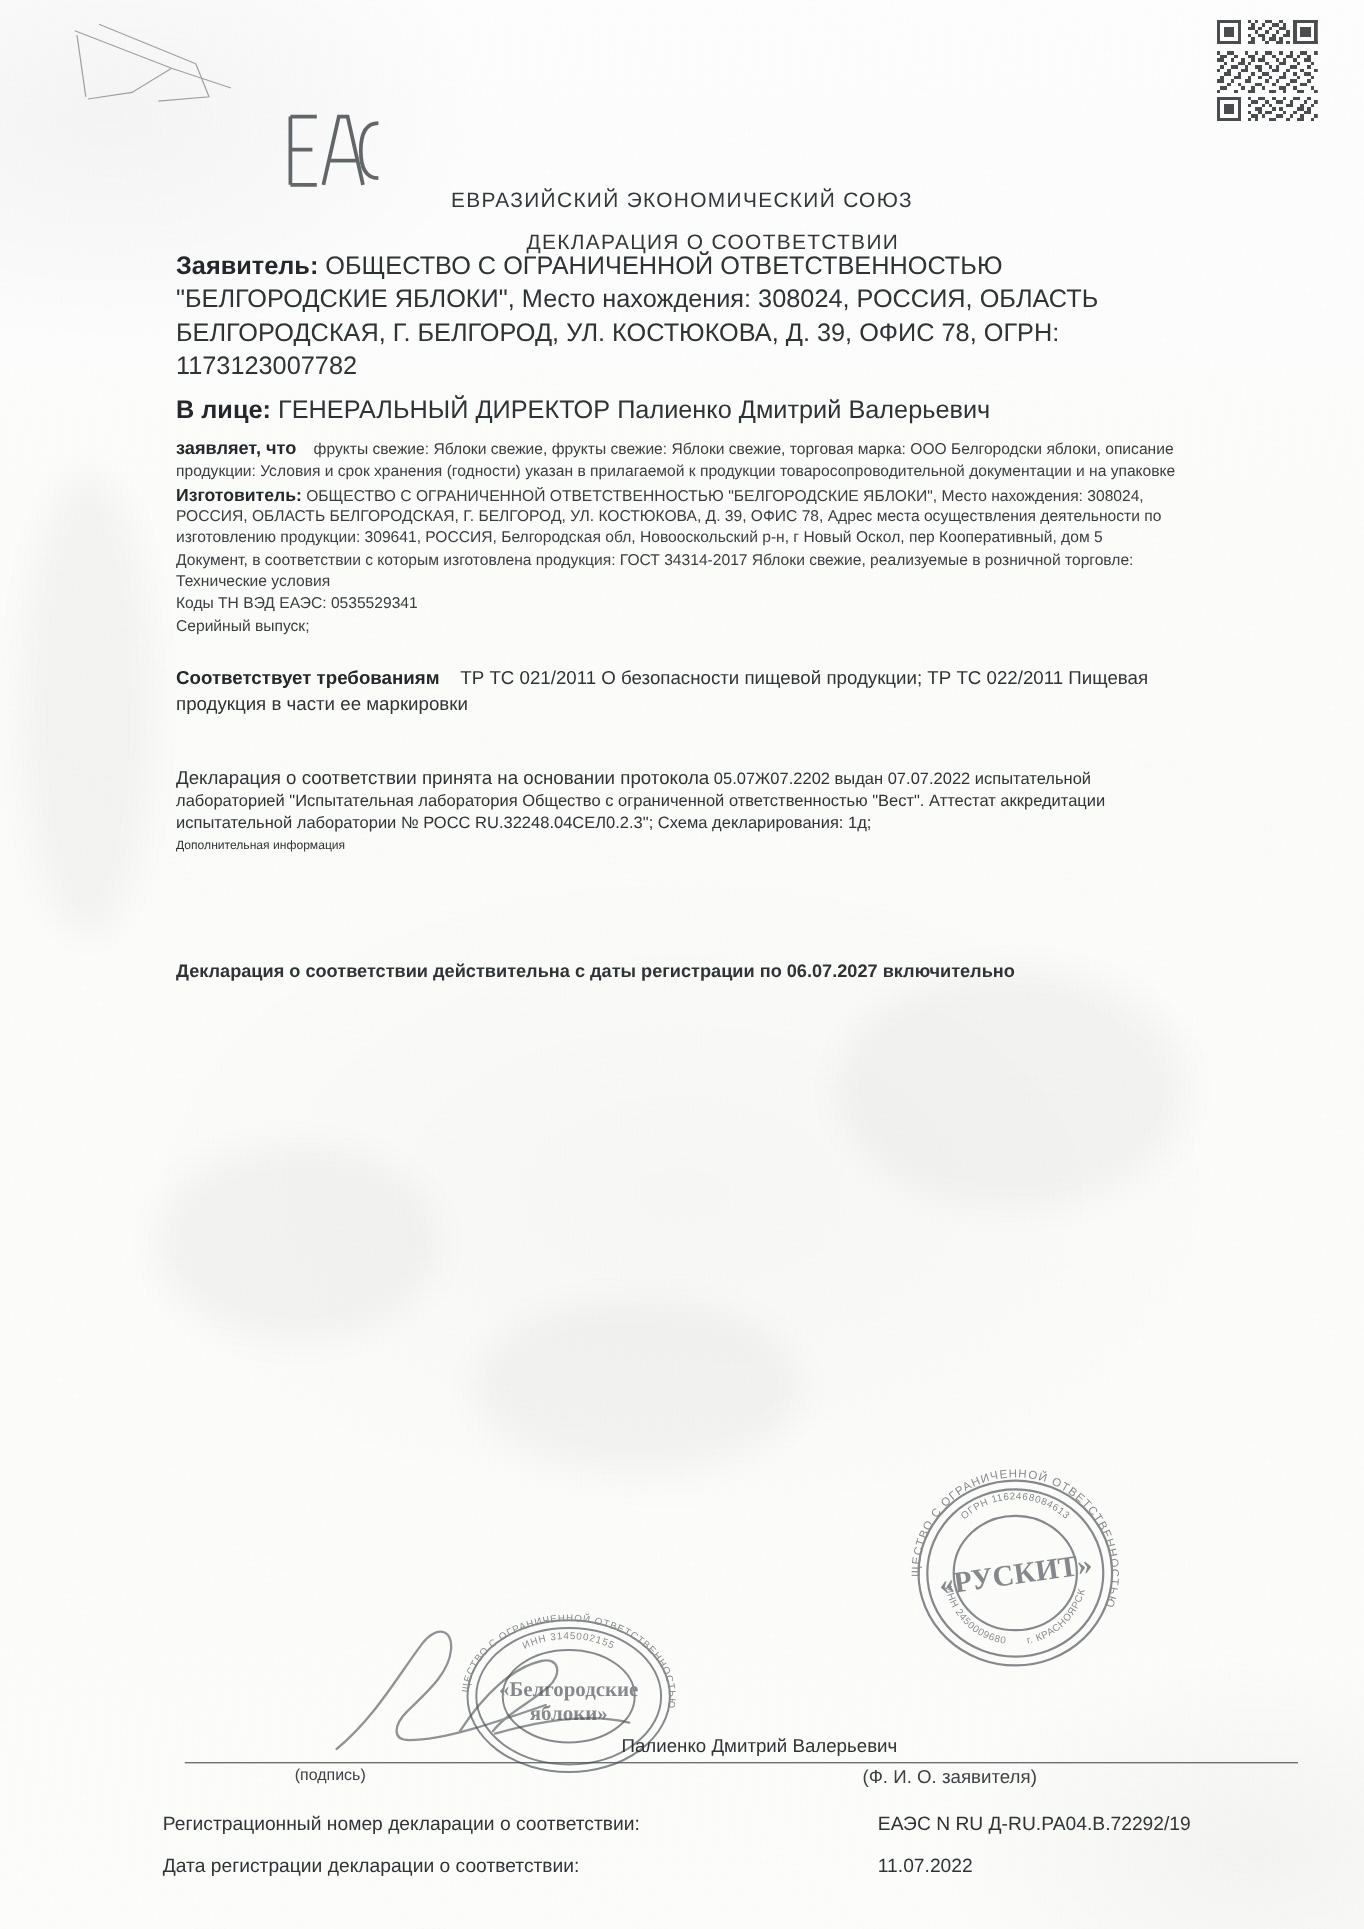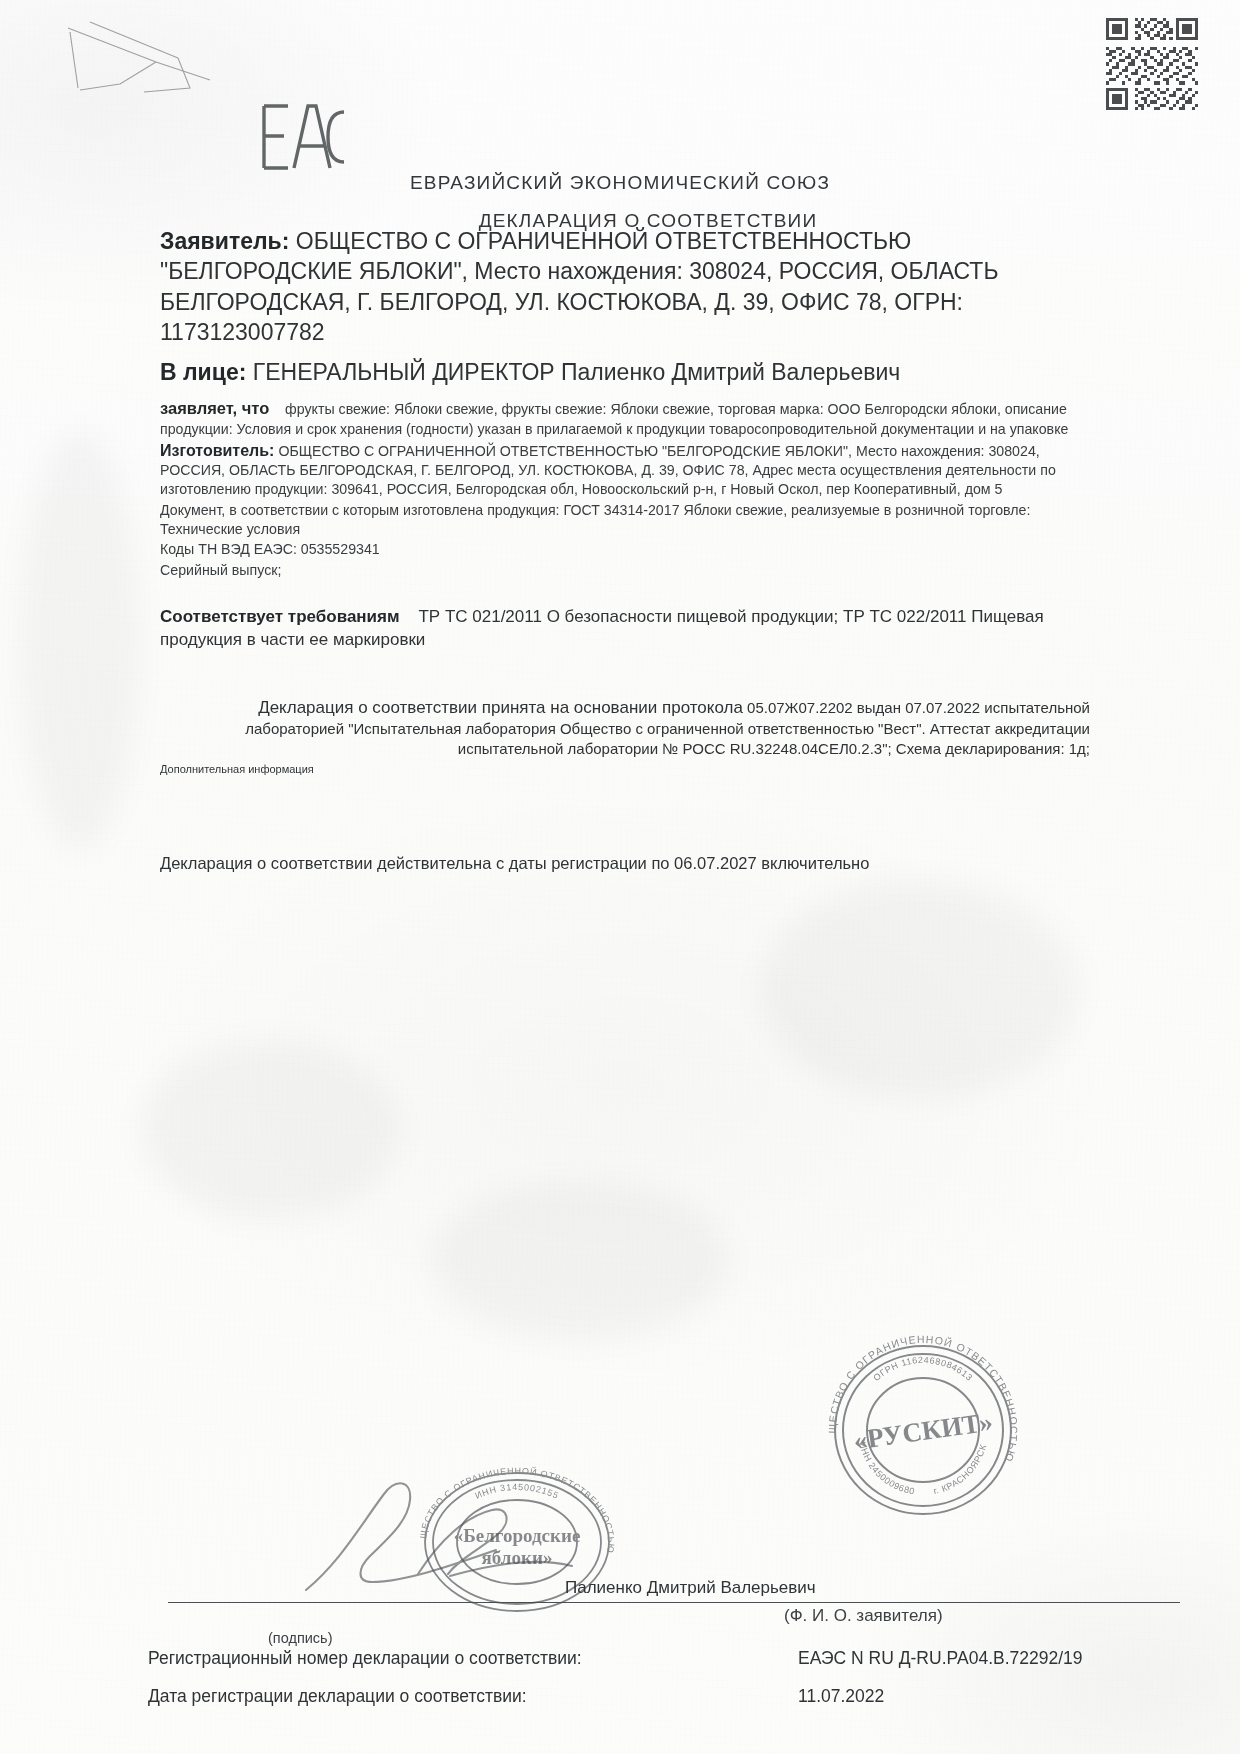--- a/index.html
+++ b/index.html
@@ -105,31 +105,31 @@
 
   .req-line {
     font-size: 17px;
     line-height: 1.35;
     margin-top: 26px;
   }
   .proto-block {
     margin-top: 44px;
     font-size: 15px;
     line-height: 1.36;
-    text-align: right;
   }
   .proto-head { font-size: 17px; }
   .addinfo {
     margin-top: 2px;
     font-size: 11px;
   }
   .valid-block {
-    margin-top: 76px;
+    margin-top: 96px;
     font-size: 16.5px;
     line-height: 1.4;
+    font-weight: bold;
   }
 
   
   .stamp {
     position: absolute;
     border-radius: 50%;
     opacity: .62;
   }
   .stamp-ruskit {
     left: 818px;
@@ -163,21 +163,20 @@
     top: 1602px;
     width: 1012px;
     border-bottom: 1.6px solid #4a4e50;
   }
   .cap-sign {
     position: absolute;
     left: 268px;
     top: 1606px;
     font-size: 14.5px;
     color: #3d4143;
-    margin-top: 24px;
   }
   .cap-fio {
     position: absolute;
     left: 784px;
     top: 1606px;
     font-size: 17px;
     color: #3d4143;
   }
   .signer-name {
     position: absolute;

